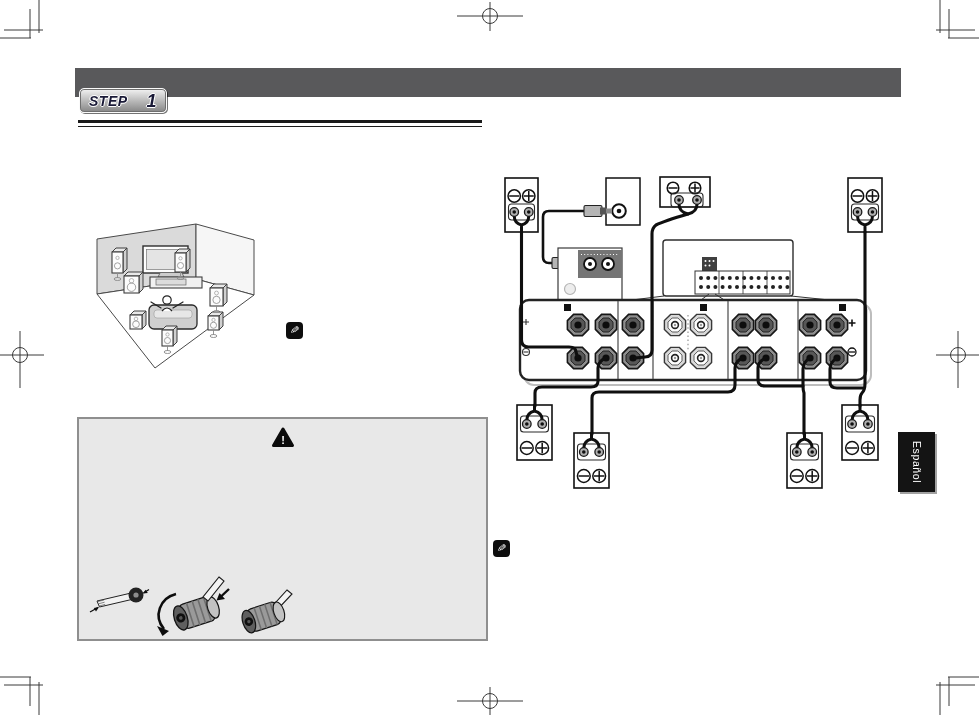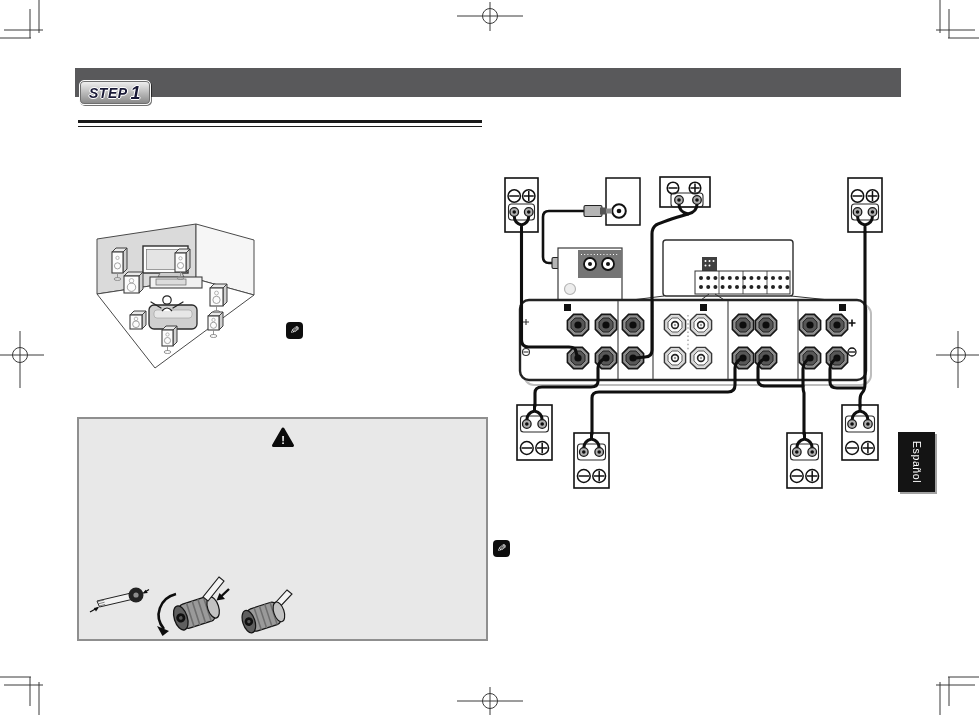--- a/index.html
+++ b/index.html
@@ -1,24 +1,24 @@
 <!DOCTYPE html>
 <html><head>
 <meta charset="utf-8">
 <style>
   html,body{margin:0;padding:0;background:#fff;}
   .page{position:relative;width:979px;height:715px;background:#fff;overflow:hidden;
         font-family:"Liberation Sans",sans-serif;}
   #art{position:absolute;left:0;top:0;z-index:1;}
   .banner{position:absolute;left:75px;top:68px;width:826px;height:29px;
           background:var(--banner-bar,#59595b);z-index:2;}
-  .step-badge{position:absolute;left:4px;top:12px;height:23px;padding:0 9px;border-radius:5px;
+  .step-badge{position:absolute;left:4px;top:20px;height:23px;padding:0 9px;border-radius:5px;
           background:linear-gradient(180deg,#f3f3f3 0%,#b6b6b6 55%,#868686 100%);
           border:1px solid #fafafa;box-shadow:1px 1px 0 rgba(0,0,0,.55), inset 0 0 0 1px #6f6f6f;
-          display:flex;align-items:center;gap:3px;color:#191936;font-weight:bold;font-style:italic;
+          display:flex;align-items:center;gap:19px;color:#191936;font-weight:bold;font-style:italic;
           font-size:14px;letter-spacing:.5px;
           text-shadow:-1px 0 #fff,1px 0 #fff,0 -1px #fff,0 1px #fff;}
   .step-badge .num{font-size:18px;line-height:1;}
   .rule-a{position:absolute;left:78px;top:120px;width:404px;height:3px;background:#1b1b1b;z-index:2;}
   .rule-b{position:absolute;left:78px;top:125.5px;width:404px;height:1.5px;background:#1b1b1b;z-index:2;}
   .side-tab{position:absolute;left:898px;top:432px;width:37px;height:60px;
           background:var(--tab-bg,#141414);color:var(--tab-fg,#fff);
           display:flex;align-items:center;justify-content:center;
           writing-mode:vertical-rl;font-size:10.5px;letter-spacing:.6px;
           box-shadow:2px 2px 0 #a2a2a2;z-index:2;}

